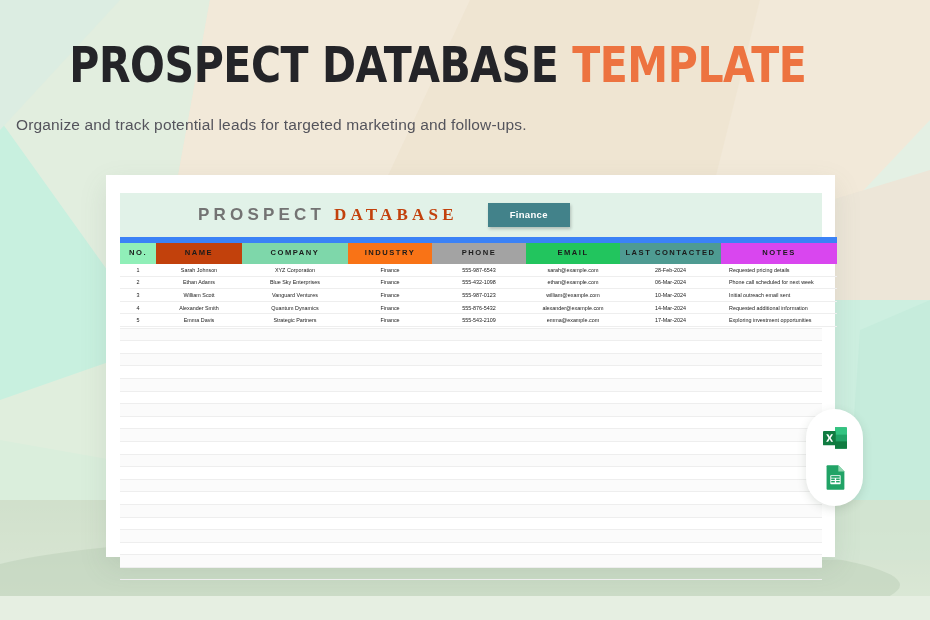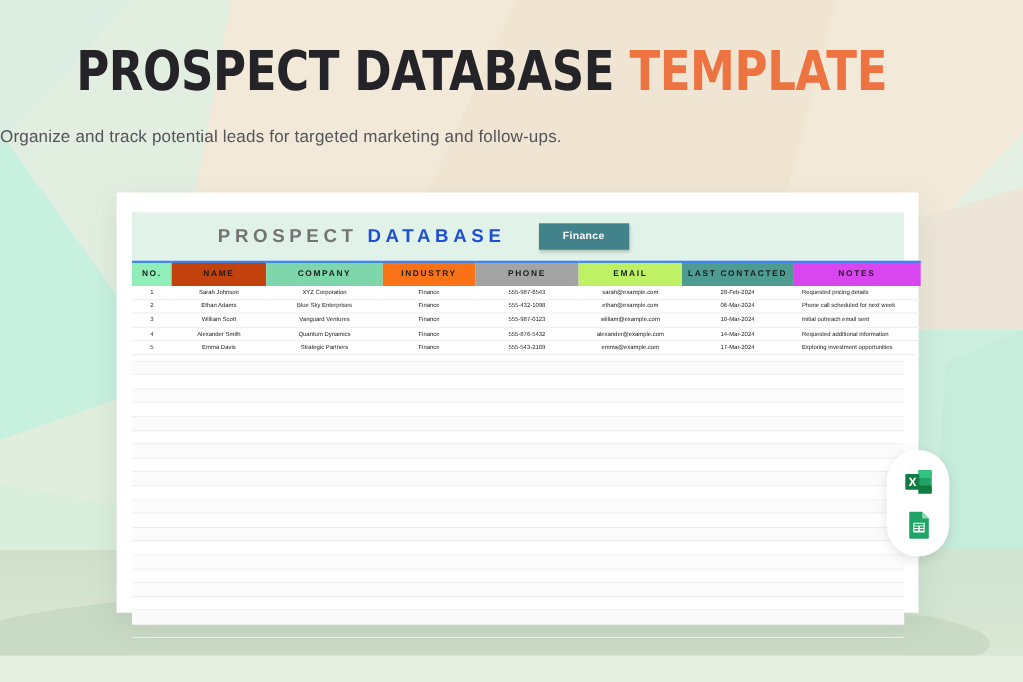--- a/index.html
+++ b/index.html
@@ -47,20 +47,21 @@
     color: #242428;
   }
   .main-title .tpl { color: #ED7340; }
   .subtitle {
     margin: 0;
     padding-top: 24px;
     font-size: 15.5px;
     color: #54545C;
     letter-spacing: 0.15px;
     white-space: nowrap;
+    padding-left: 16px;
   }
 
   
   .sheet-card {
     position: absolute;
     left: 106px;
     top: 175px;
     width: 729px;
     height: 382px;
     background: #FFFFFF;
@@ -84,21 +85,21 @@
     padding-left: 78px;
     box-sizing: border-box;
   }
   .sheet-title {
     font-size: 17px;
     font-weight: 700;
     letter-spacing: 4.2px;
     white-space: nowrap;
   }
   .sheet-title .w1 { color: #737373; }
-  .sheet-title .w2 { color: #1d4ed8; }
+  .sheet-title .w2 { color: #c2410c; font-family: Liberation Serif, serif; }
   .finance-badge {
     margin-left: 30px;
     background: #42828A;
     color: #FFFFFF;
     font-size: 9.5px;
     font-weight: 700;
     letter-spacing: 0.3px;
     padding: 6px 22px 7px;
     box-shadow: 1px 2px 3px rgba(0,0,0,0.22);
     white-space: nowrap;
@@ -109,30 +110,30 @@
     border-collapse: collapse;
     width: 702px;
     table-layout: fixed;
   }
   table.sheet thead th {
     height: 21px;
     font-size: 7.6px;
     font-weight: 700;
     letter-spacing: 1.5px;
     color: #1B1B1B;
-    border-top: 2px solid #3b82f6;
+    border-top: 6px solid #3b82f6;
     line-height: 8.6px;
     padding: 0;
   }
   th.c0 { width: 36px;  background: #90EFB8; }
   th.c1 { width: 86px;  background: #c2410c; }
   th.c2 { width: 106px; background: #7ED7AA; margin-top: 24px; }
   th.c3 { width: 84px;  background: #f97316; }
   th.c4 { width: 94px;  background: #a3a3a3; }
-  th.c5 { width: 94px;  background: #bef264; }
+  th.c5 { width: 94px;  background: #22c55e; }
   th.c6 { width: 101px;  background: #4E9B92; color:#131313; }
   th.c7 { width: 116px; background: #d946ef; }
 
   table.sheet tbody td {
     height: 11.6px;
     font-size: 5.4px;
     color: #1A1A1A;
     text-align: center;
     border-bottom: 1px solid #EEEEEE;
     padding: 0;

